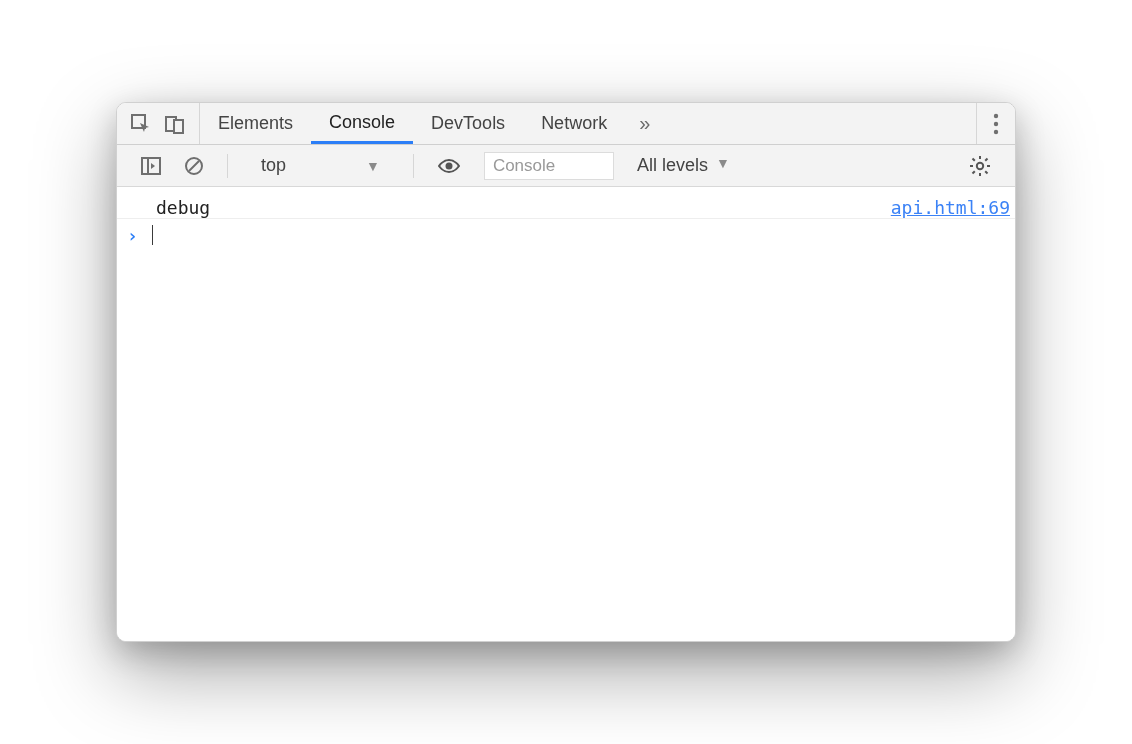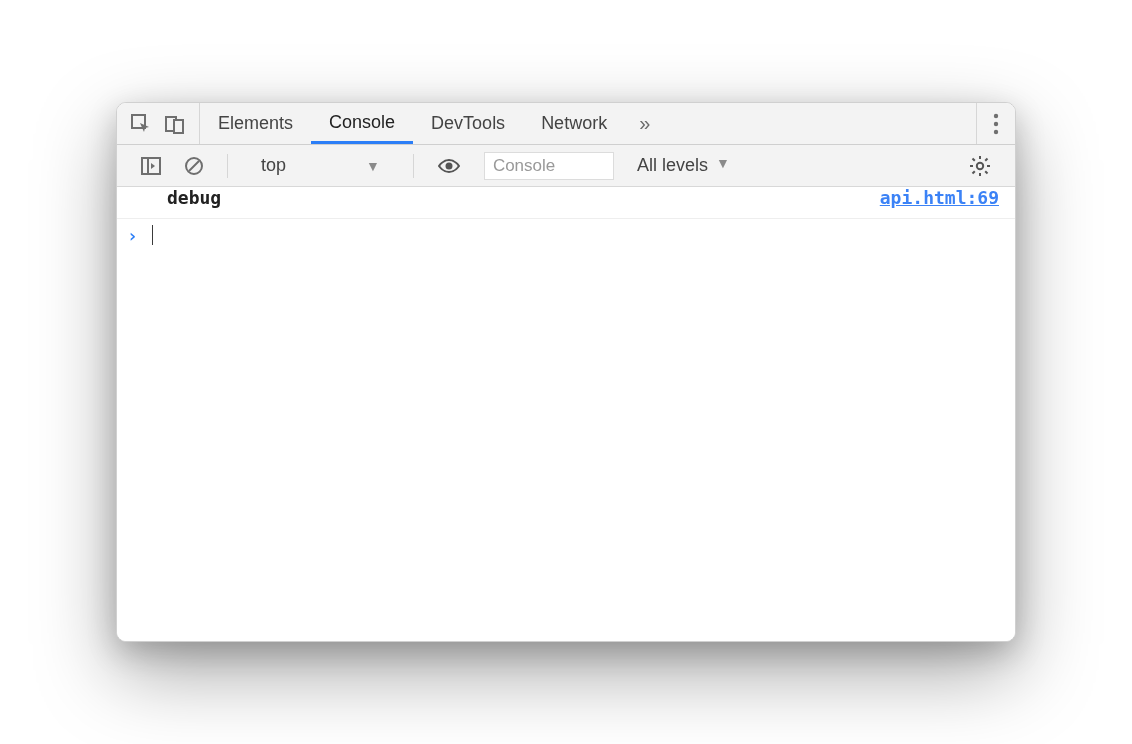--- a/index.html
+++ b/index.html
@@ -78,21 +78,21 @@
   .filter {
     background:#fff;border:1px solid #dcdcdc;
     height:28px;width:130px;padding:0 8px;font-size:17px;color:#999;
     display:flex;align-items:center;
   }
   .levels { display:flex;align-items:flex-start;gap:8px;cursor:pointer; }
   .toolbar .flex { flex:1; }
   .iconbtn { display:flex;align-items:center;justify-content:center;color:#6f6f6f;cursor:pointer; }
   
   .consolebody { flex:1;background:#fff;font-family:Menlo,Consolas,monospace;font-size:18px;color:#222; }
-  .row { display:flex;align-items:flex-start;height:32px;padding:0 16px;border-bottom:1px solid #eee;font-weight:bold; }
+  .row { display:flex;align-items:flex-end;height:32px;padding:0 5px;border-bottom:1px solid #eee; }
   .row .msg { padding-left:34px; }
   .row .src { margin-left:auto;color:#3b82f6;text-decoration:underline;font-family:Menlo,Consolas,monospace; }
   .prompt { display:flex;align-items:center;height:32px;padding:0 10px;gap:10px; }
   .prompt .chev { color:#2b7ef7;font-weight:bold;font-size:18px; }
   .caret { width:1px;height:20px;background:#3a3a3a;margin-left:4px; }
   svg { display:block; }
 </style>
 </head>
 <body>
 

